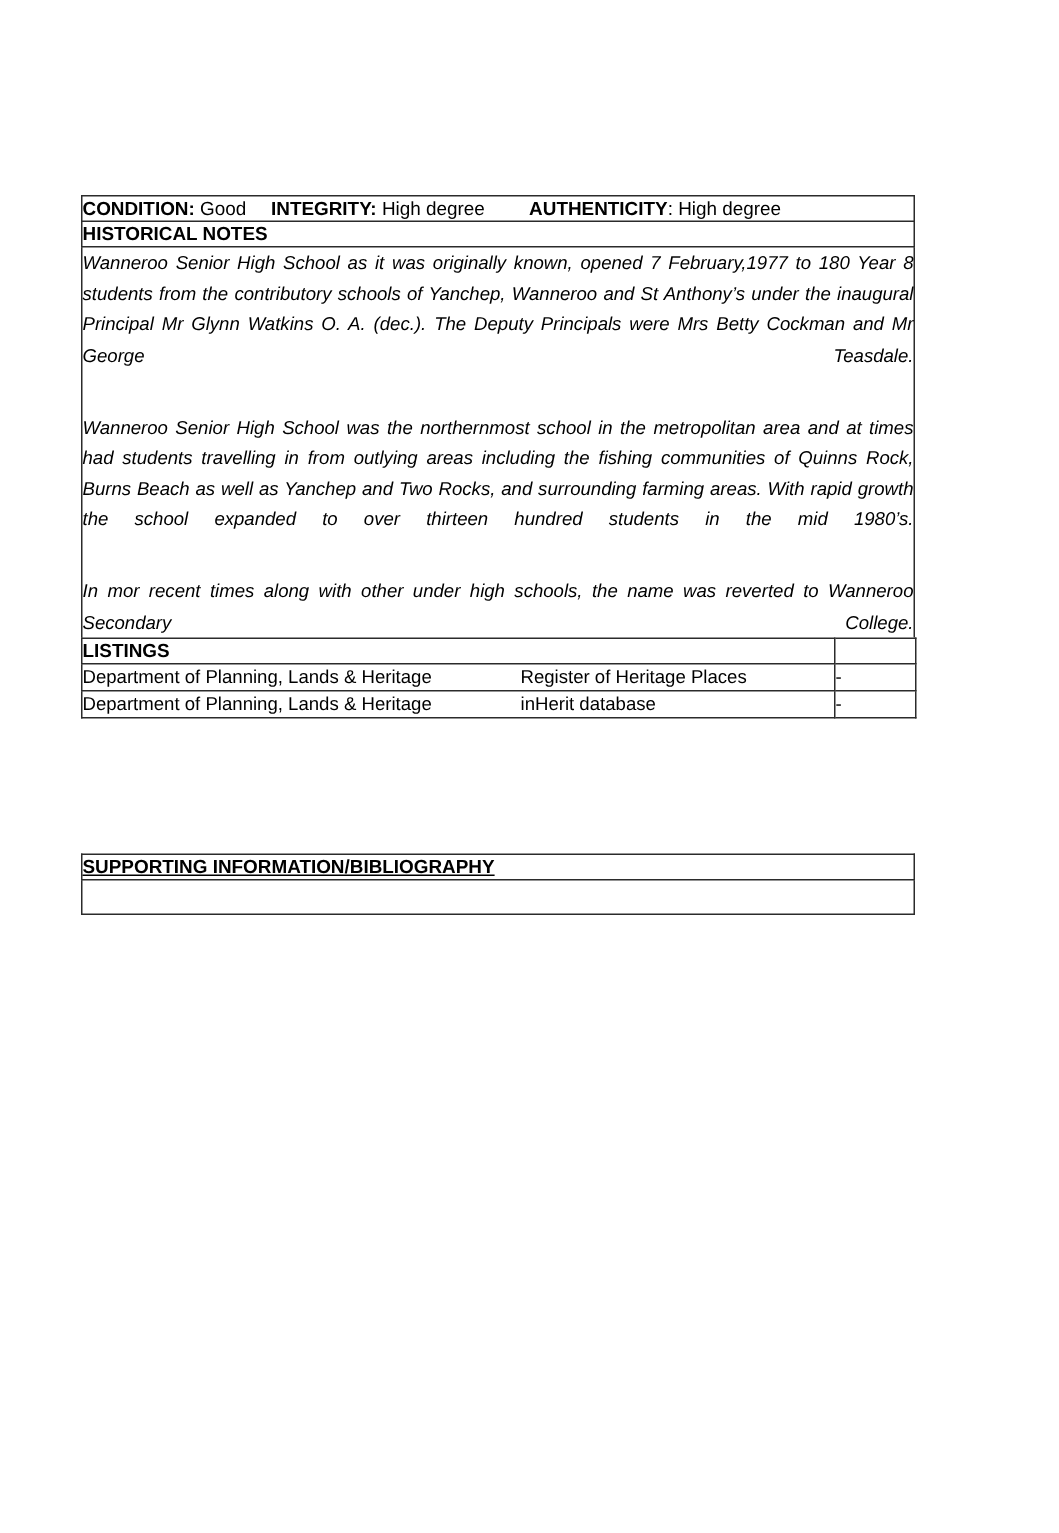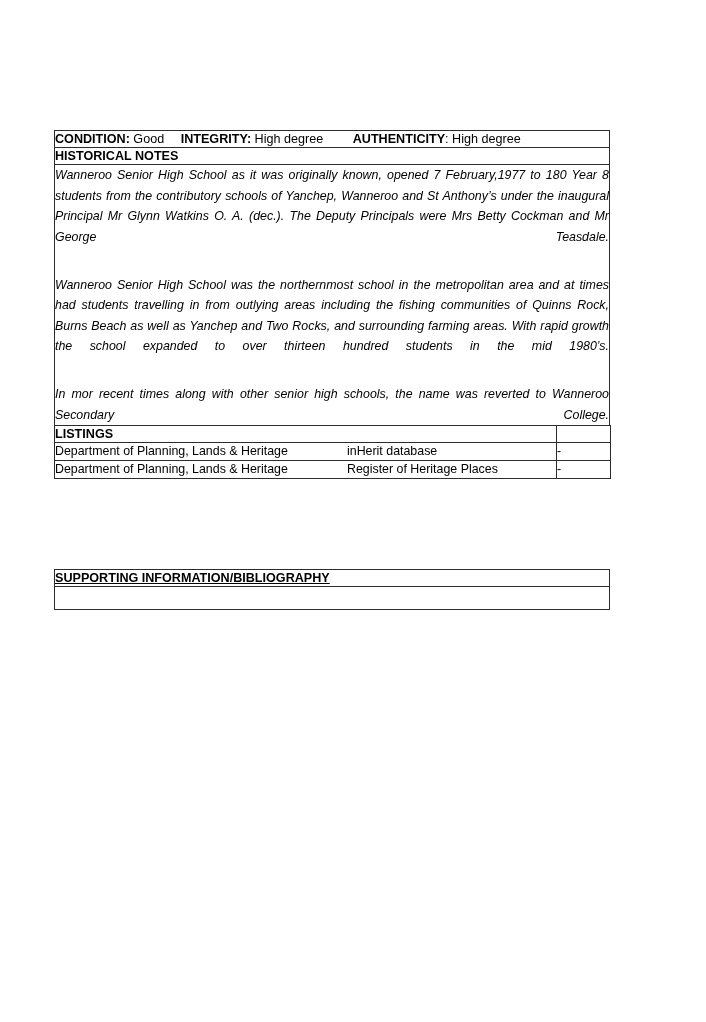--- a/index.html
+++ b/index.html
@@ -146,41 +146,41 @@
           <span>High degree</span>
         </td>
       </tr>
       <tr>
         <td class="cell-section-head">HISTORICAL NOTES</td>
       </tr>
       <tr>
         <td class="cell-notes">
           <p> Wanneroo Senior High School as it was originally known, opened 7 February,1977 to 180 Year 8 students from the contributory schools of Yanchep, Wanneroo and St Anthony’s under the inaugural Principal Mr Glynn Watkins O. A. (dec.). The Deputy Principals were Mrs Betty Cockman and Mr George Teasdale.</p>
           <p>Wanneroo Senior High School was the northernmost school in the metropolitan area and at times had students travelling in from outlying areas including the fishing communities of Quinns Rock, Burns Beach as well as Yanchep and Two Rocks, and surrounding farming areas. With rapid growth the school expanded to over thirteen hundred students in the mid 1980’s.</p>
-          <p> In mor recent times along with other senior high schools, the name was reverted to Wanneroo Secondary College.</p>
+          <p> In mor recent times along with other under high schools, the name was reverted to Wanneroo Secondary College.</p>
         </td>
       </tr>
     </tbody>
   </table>
 
   <table class="doc-table" id="listings-table">
     <tbody>
       <tr>
         <td class="col-main cell-listing-head">LISTINGS</td>
         <td class="col-flag cell-flag-head"></td>
       </tr>
       <tr>
         <td class="col-main cell-listing">
-          <span class="agency">Department of Planning, Lands &amp; Heritage</span><span>inHerit database</span>
+          <span class="agency">Department of Planning, Lands &amp; Heritage</span><span>Register of Heritage Places</span>
         </td>
         <td class="col-flag cell-flag">-</td>
       </tr>
       <tr>
         <td class="col-main cell-listing">
-          <span class="agency">Department of Planning, Lands &amp; Heritage</span><span>Register of Heritage Places</span>
+          <span class="agency">Department of Planning, Lands &amp; Heritage</span><span>inHerit database</span>
         </td>
         <td class="col-flag cell-flag">-</td>
       </tr>
     </tbody>
   </table>
 
   <table class="doc-table" id="supporting-table">
     <tbody>
       <tr>
         <td class="cell-support-head">SUPPORTING INFORMATION/BIBLIOGRAPHY</td>

